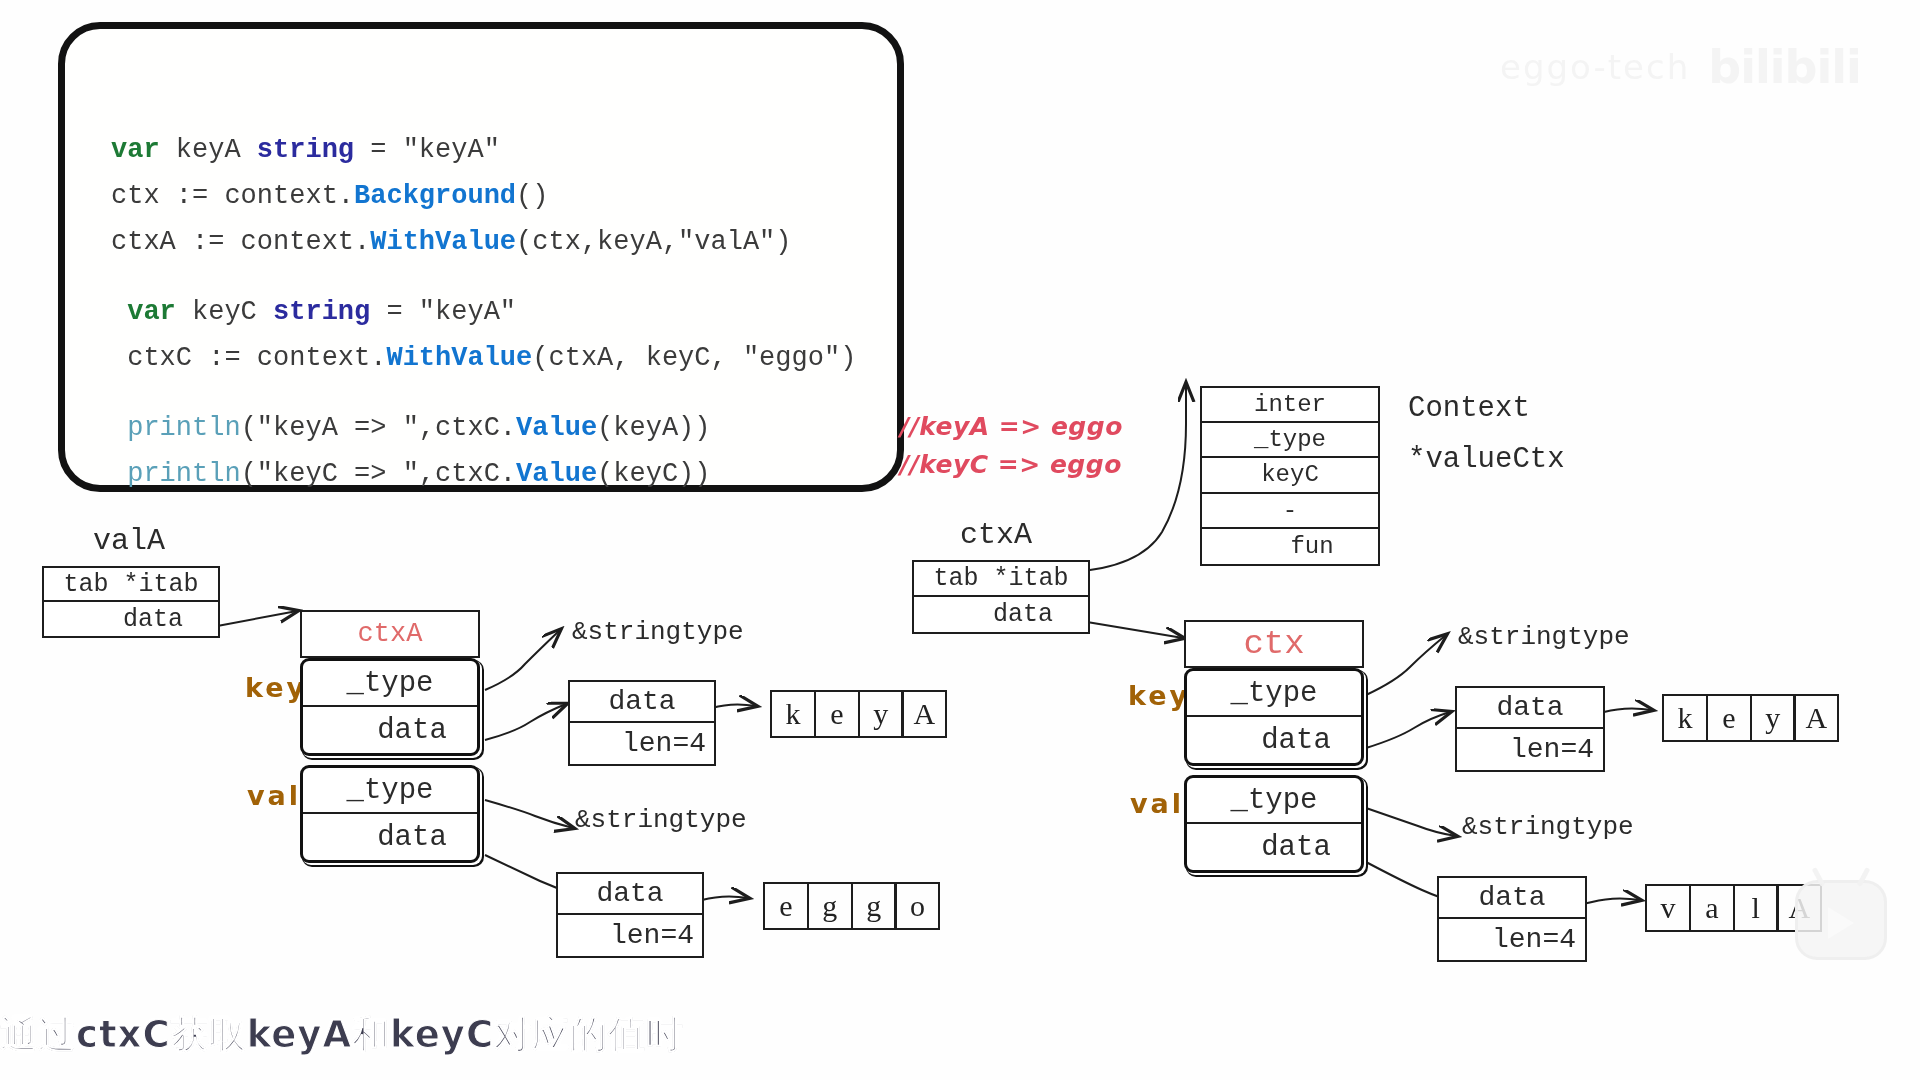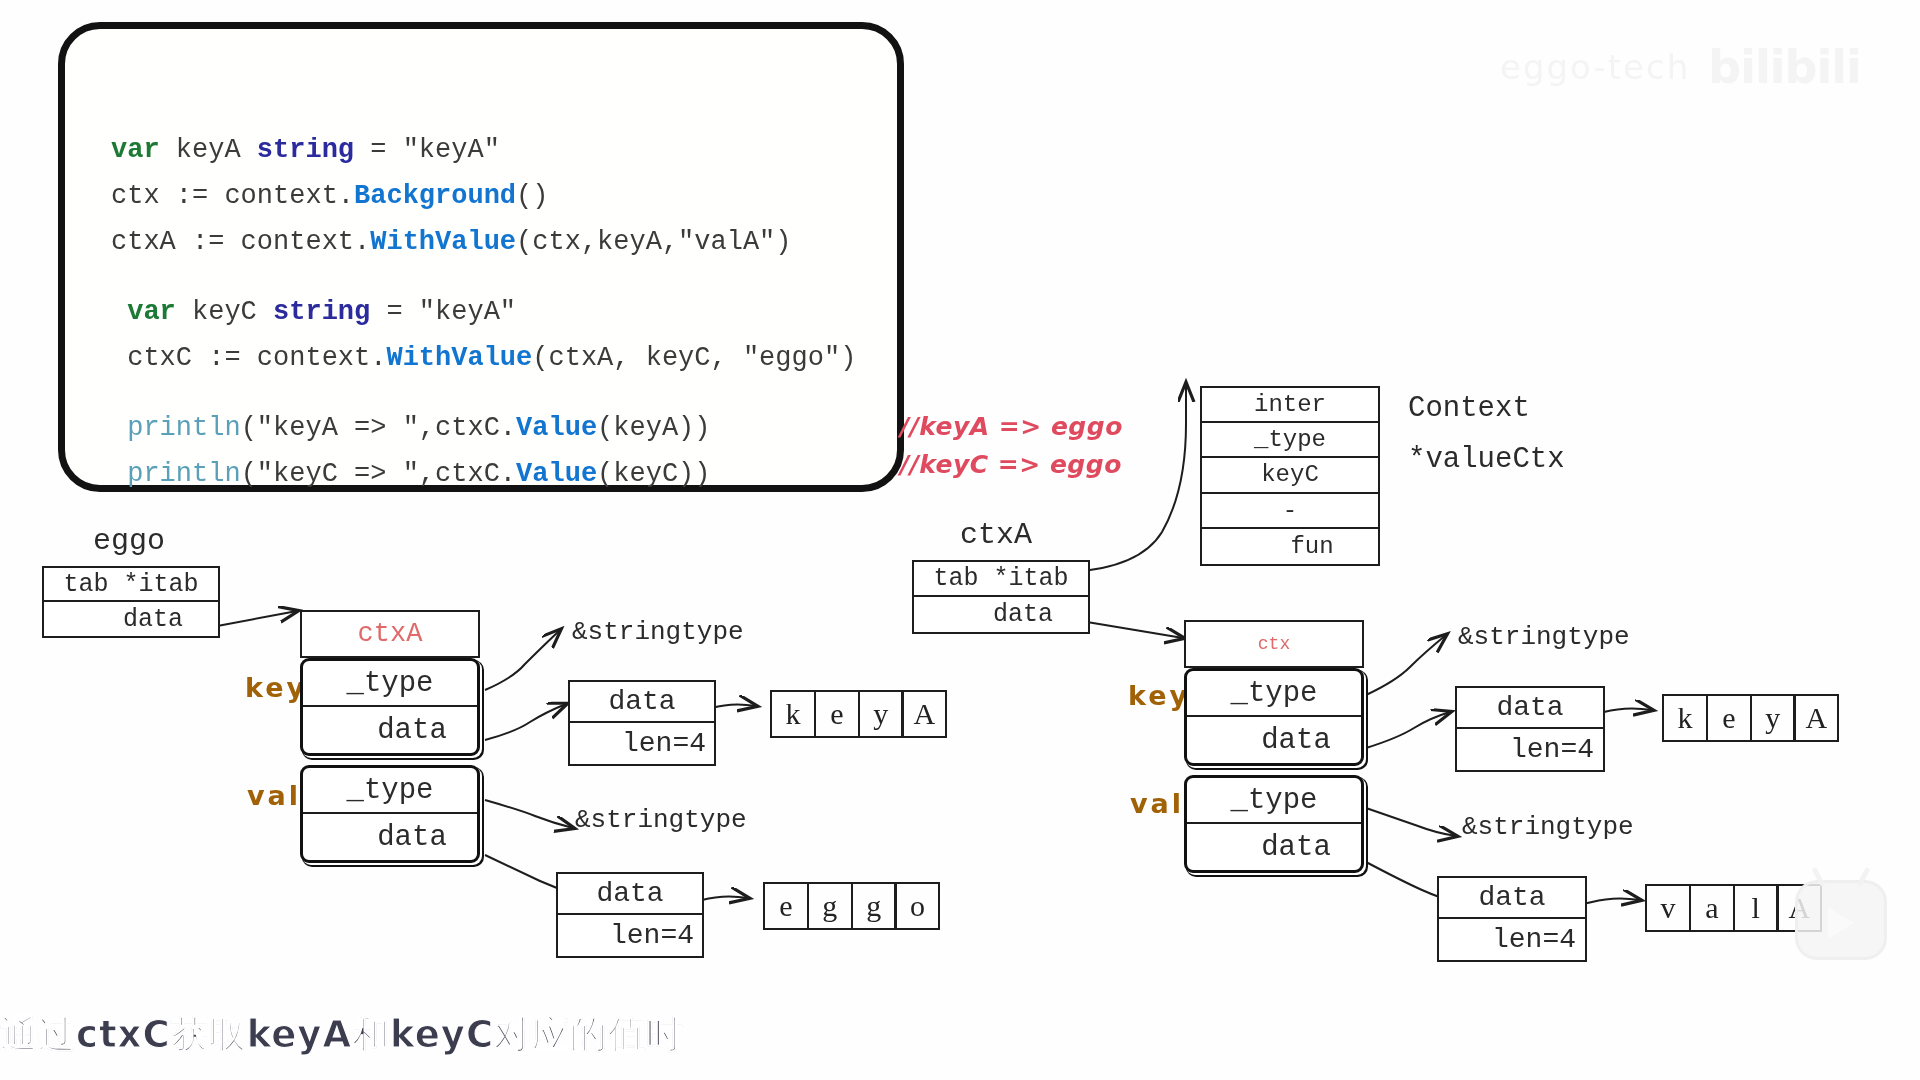--- a/index.html
+++ b/index.html
@@ -207,21 +207,21 @@
   <div class="box" id="itab-box" style="left:1200px;top:386px;width:180px;height:180px;">
       <div class="row" style="height: 20%; font-size: 24px;">inter</div>
       <div class="row" style="height: 20%; font-size: 24px;">_type</div>
       <div class="row" style="height: 20%; font-size: 24px;">keyC</div>
       <div class="row" style="height: 20%; font-size: 24px;">-</div>
       <div class="row" style="height: 20%; font-size: 24px;">fun</div>
     </div>
   <div class="lbl" style="left:1408px;top:392px;font-size:29px;">Context</div>
   <div class="lbl" style="left:1408px;top:443px;font-size:29px;">*valueCtx</div>
 
-  <div class="lbl" style="left:93px;top:524px;font-size:30px;">eggo</div>
+  <div class="lbl" style="left:93px;top:524px;font-size:30px;">valA</div>
   <div class="box" id="left-iface" style="left:42px;top:566px;width:178px;height:72px;">
       <div class="row" style="height: 50%; font-size: 25px;">tab *itab</div>
       <div class="row" style="height: 50%; font-size: 25px;">data</div>
     </div>
 
   <div class="box" style="left:300px;top:610px;width:180px;height:48px;display:flex;align-items:center;justify-content:center;">
     <span style="font-size:27px;color:#e06a6a;">ctxA</span>
   </div>
 
   <div class="lbl hand" style="left:245px;top:672px;font-size:27px;">key</div>
@@ -261,21 +261,21 @@
       <div class="cell" style="width: 46px; height: 48px; font-size: 30px;">o</div>
     </div>
 
   <div class="lbl" style="left:960px;top:518px;font-size:30px;">ctxA</div>
   <div class="box" id="right-iface" style="left:912px;top:560px;width:178px;height:74px;">
       <div class="row" style="height: 50%; font-size: 25px;">tab *itab</div>
       <div class="row" style="height: 50%; font-size: 25px;">data</div>
     </div>
 
   <div class="box" style="left:1184px;top:620px;width:180px;height:48px;display:flex;align-items:center;justify-content:center;">
-    <span style="font-size:18px;color:#e06a6a;">ctx</span>
+    <span style="font-size:34px;color:#e06a6a;">ctx</span>
   </div>
 
   <div class="lbl hand" style="left:1128px;top:680px;font-size:27px;">key</div>
   <div class="lbl hand" style="left:1130px;top:788px;font-size:27px;">val</div>
 
   <div class="pairbox" id="right-key-pair" style="left:1184px;top:668px;width:180px;height:98px;">
       <div class="row" style="height: 50%; font-size: 29px;">_type</div>
       <div class="row" style="height: 50%; font-size: 29px;">data</div>
     </div>
   <div class="pairbox" id="right-val-pair" style="left:1184px;top:775px;width:180px;height:98px;">

